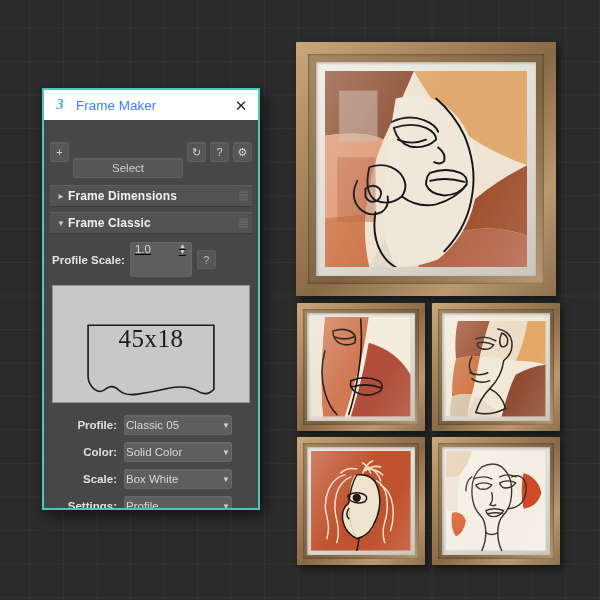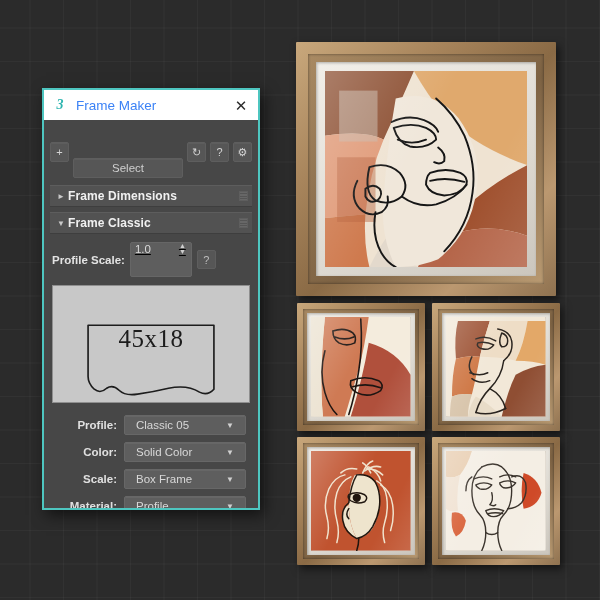--- a/index.html
+++ b/index.html
@@ -202,30 +202,30 @@
   #preview-text {
     position: absolute;
     font-family: "Liberation Serif", serif;
     font-size: 25px; color: #1c1c1c;
     left: 0; right: 0; text-align: center;
     top: 39px;
     letter-spacing: 0.5px;
   }
 
   
-  .field-row { display: flex; align-items: center; margin: 0 6px 7px 2px; }
+  .field-row { display: flex; align-items: center; margin: 0 20px 7px 2px; }
   .field-label {
     flex: 0 0 72px; text-align: right; padding-right: 7px;
     font-size: 11.5px; color: #e0e0e0; font-weight: bold;
   }
   .dropdown {
     flex: 1 1 auto; height: 20px;
     background: #5e5e5e; border: 1px solid #676767; border-radius: 2px;
     display: flex; align-items: center;
-    padding: 0 11px; cursor: pointer;
+    padding: 0 1px; cursor: pointer;
     box-shadow: inset 0 1px 0 rgba(255,255,255,0.05);
   }
   .dropdown .dval { flex: 1 1 auto; font-size: 11.5px; color: #d8d8d8; }
   .caret { flex: 0 0 10px; font-size: 8px; color: #d0d0d0; text-align: right; }
 </style>
 </head>
 <body>
 
 <div id="viewport">
 
@@ -459,27 +459,27 @@
         <span class="field-label">Color:</span>
         <div class="dropdown">
           <span class="dval">Solid Color</span>
           <span class="caret">▼</span>
         </div>
       </div>
 
       <div class="field-row">
         <span class="field-label">Scale:</span>
         <div class="dropdown">
-          <span class="dval">Box Frame</span>
+          <span class="dval">Box White</span>
           <span class="caret">▼</span>
         </div>
       </div>
 
       <div class="field-row">
-        <span class="field-label">Material:</span>
+        <span class="field-label">Settings:</span>
         <div class="dropdown">
           <span class="dval">Profile</span>
           <span class="caret">▼</span>
         </div>
       </div>
 
     </div>
   </div>
 
 </div>

